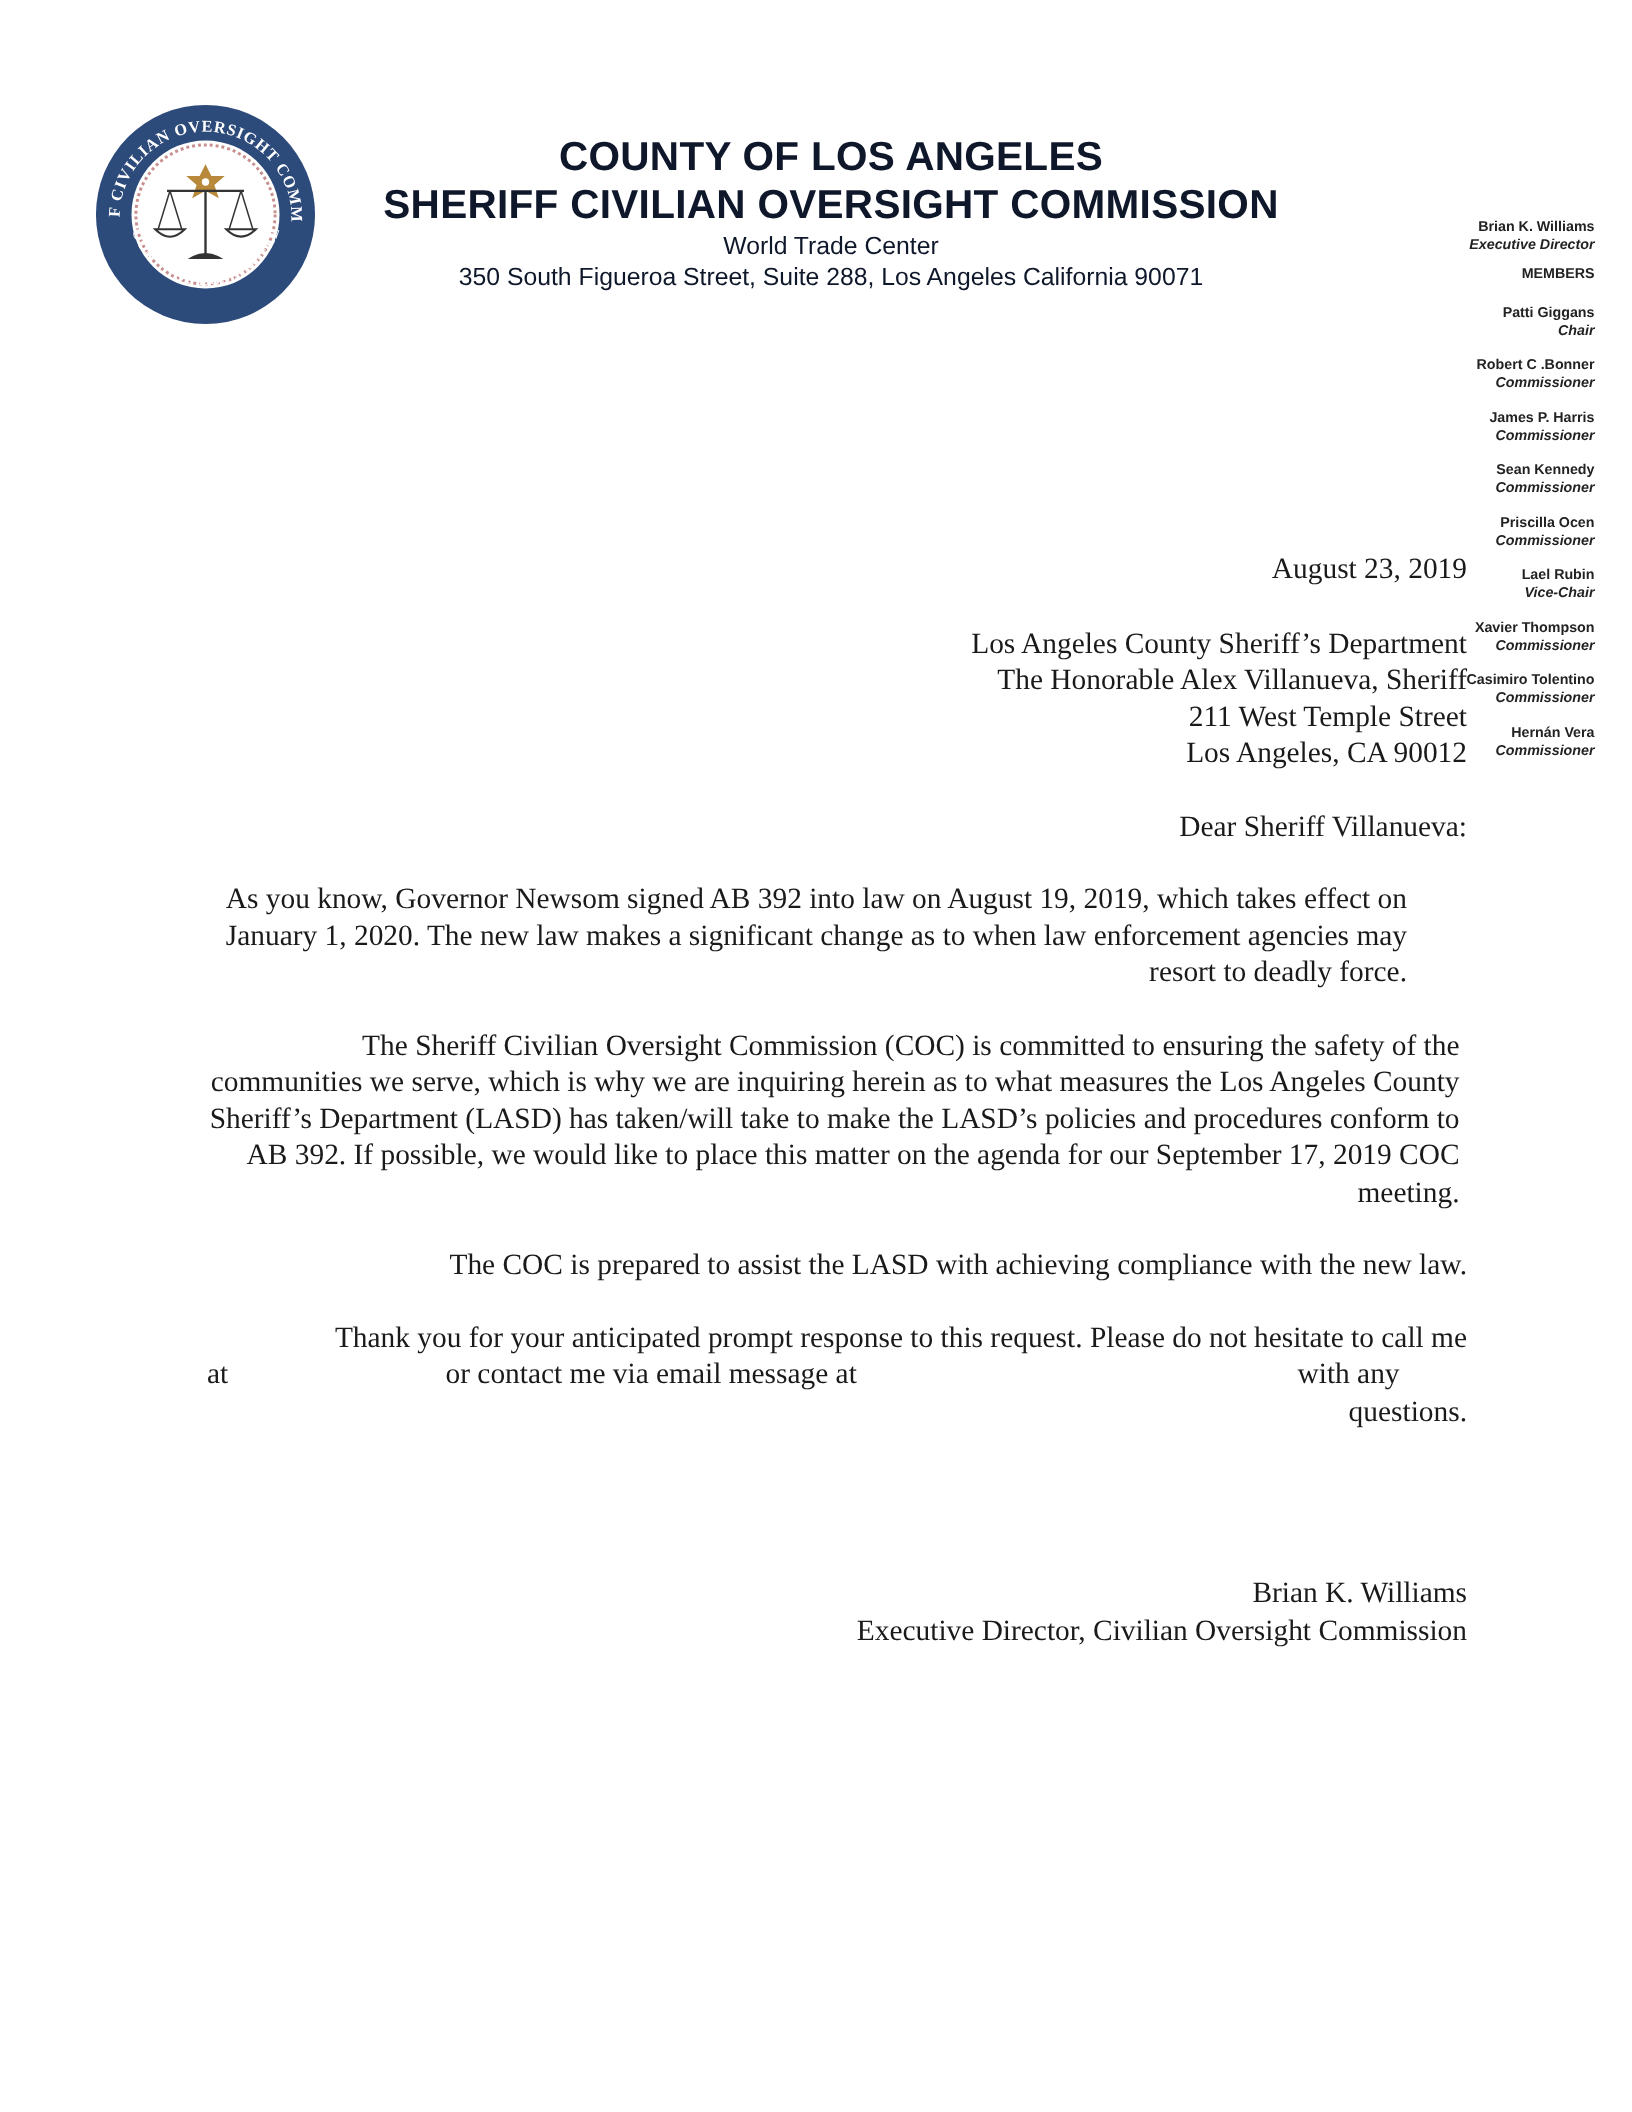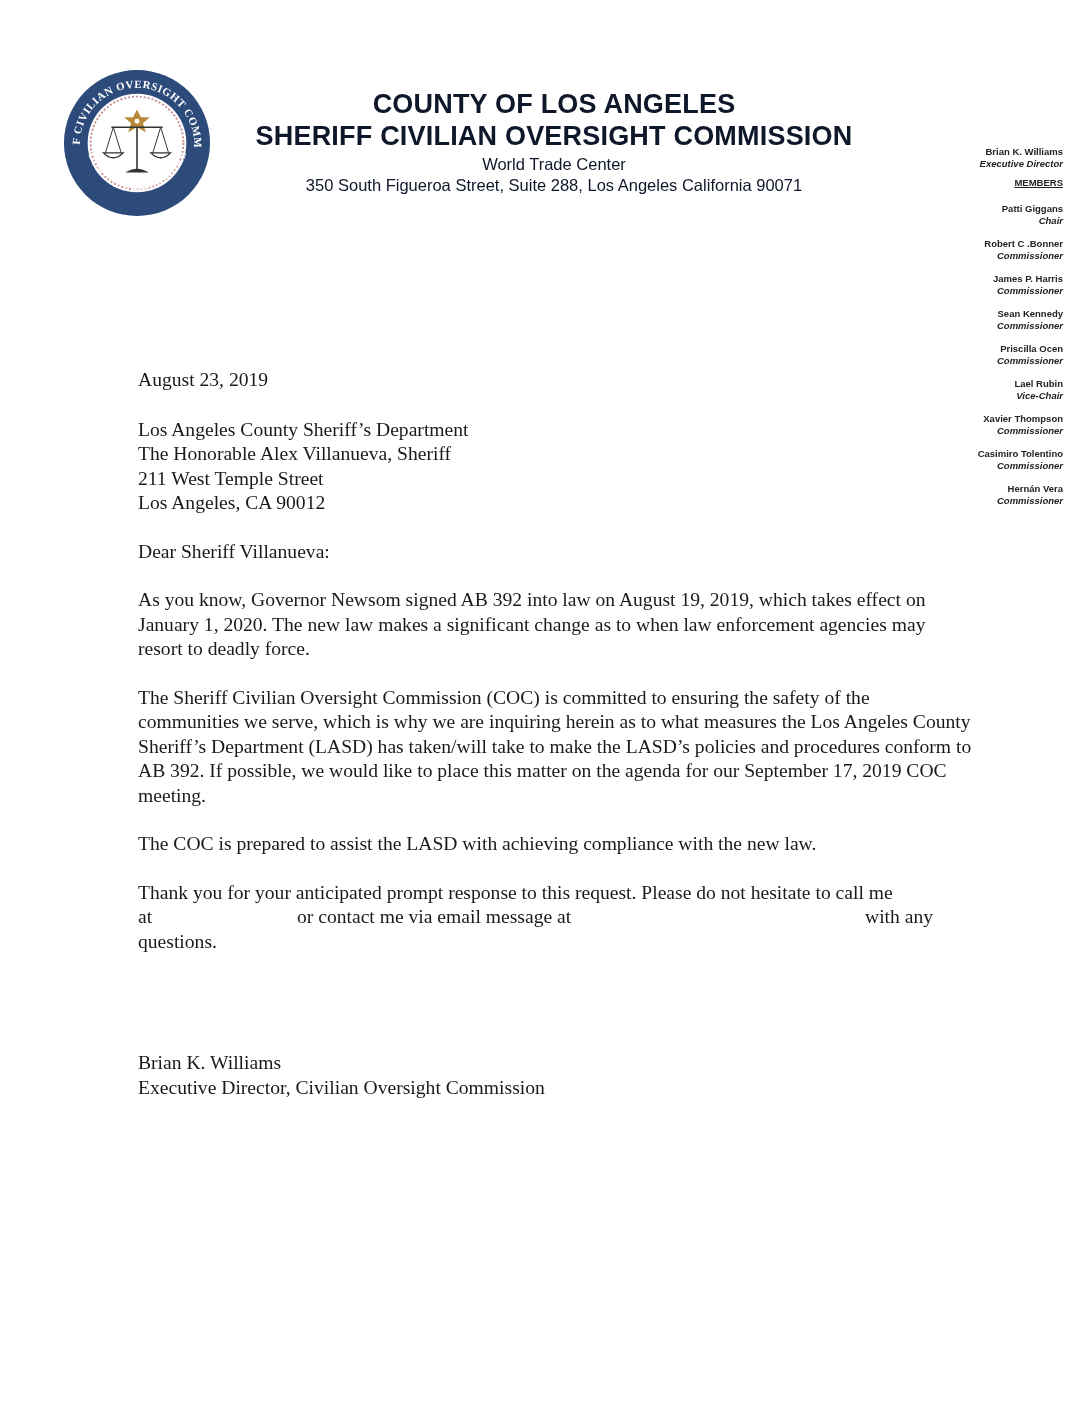--- a/index.html
+++ b/index.html
@@ -7,23 +7,23 @@
   .seal { position:absolute; left:58px; top:68px; width:158px; height:150px; }
   .letterhead { position:absolute; left:230px; top:88px; width:648px; text-align:center; font-family:"Liberation Sans", sans-serif; color:#0f172a; }
   .lh-1 { font-size:27px; font-weight:bold; line-height:32px; letter-spacing:0.2px; }
   .lh-2 { font-size:27px; font-weight:bold; line-height:32px; letter-spacing:0.2px; }
   .lh-3 { font-size:16.5px; line-height:21px; margin-top:2px; }
   .lh-4 { font-size:16.5px; line-height:21px; }
   .roster { position:absolute; right:25px; top:146px; width:150px; text-align:right; font-family:"Liberation Sans", sans-serif; color:#222; }
   .r-entry { margin-bottom:12px; }
   .r-name { font-size:9.5px; font-weight:bold; line-height:11.5px; }
   .r-title { font-size:9.5px; font-weight:bold; font-style:italic; line-height:11.5px; }
-  .r-members { font-size:9.5px; font-weight:bold; line-height:12px; margin-bottom:14px; margin-top:8px;text-decoration:underline; }
+  .r-members { font-size:9.5px; font-weight:bold; line-height:12px; margin-bottom:14px; margin-top:8px; }
   .body-text { position:absolute; left:138px; top:368px; width:840px; font-family:"Liberation Serif", serif; font-size:19.6px; line-height:24.5px; color:#1a1a1a; }
-  .body-text p { margin:0; }
+  .body-text p { margin:0;text-align:right; }
   .gap-s { height:25px; }
   .gap-m { height:24px; }
 </style>
 </head>
 <body>
 
 <svg class="seal" viewBox="0 0 160 152">
   <defs>
     <path id="topArc" d="M 22 78 A 58 58 0 0 1 138 78"></path>
     <path id="botArc" d="M 30 86 A 52 52 0 0 0 130 86"></path>

